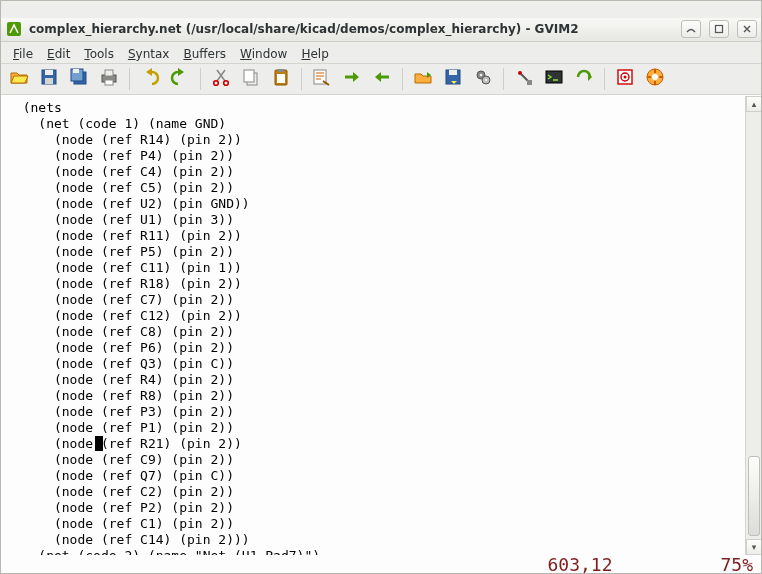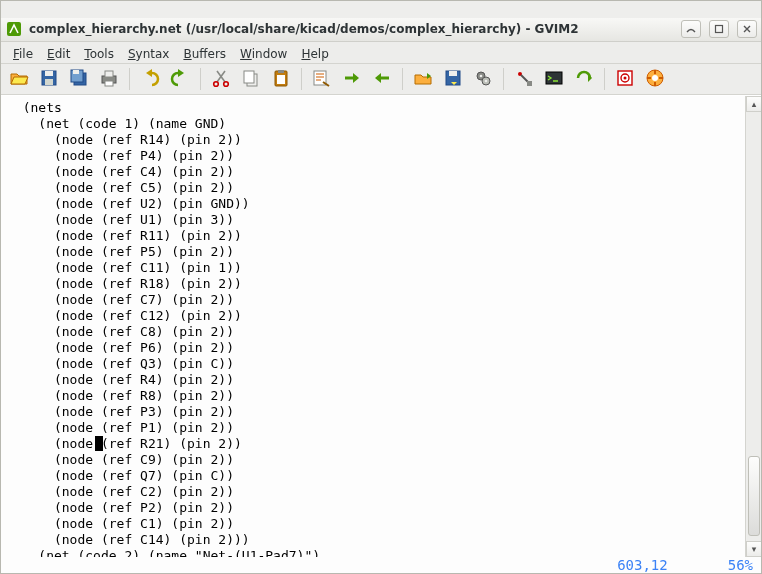--- a/index.html
+++ b/index.html
@@ -131,23 +131,24 @@
     border:1px solid #bfbfb8; border-radius:3px;
   }
   
   .statusbar {
     height: 18px;
     background: #fdfdfd;
     border-top: 0;
     display:flex;
     align-items:center;
     font-family: "DejaVu Sans Mono","Liberation Mono",monospace;
-    font-size: 14px;
+    font-size: 18px;
     padding: 0 8px;
-    color:#3b82f6;
+    color:#7f1d1d;
+    gap:48px;
   }
   .statusbar .spacer { flex:1; }
   .statusbar .pos { margin-right: 60px; }
 </style>
 </head>
 <body>
 
 <div class="titlebar">
   <span class="app-icon">
     <svg width="18" height="18" viewBox="0 0 18 18">
@@ -359,14 +360,14 @@
   <div class="vscroll">
     <div class="up">▴</div>
     <div class="thumb" id="vthumb" style="top: 360px; height: 80px;"></div>
     <div class="down">▾</div>
   </div>
 </div>
 
 <div class="statusbar">
   <span class="spacer"></span>
   <span class="pos">603,12</span>
-  <span>56%</span>
+  <span>75%</span>
 </div>
 
 </body></html>

